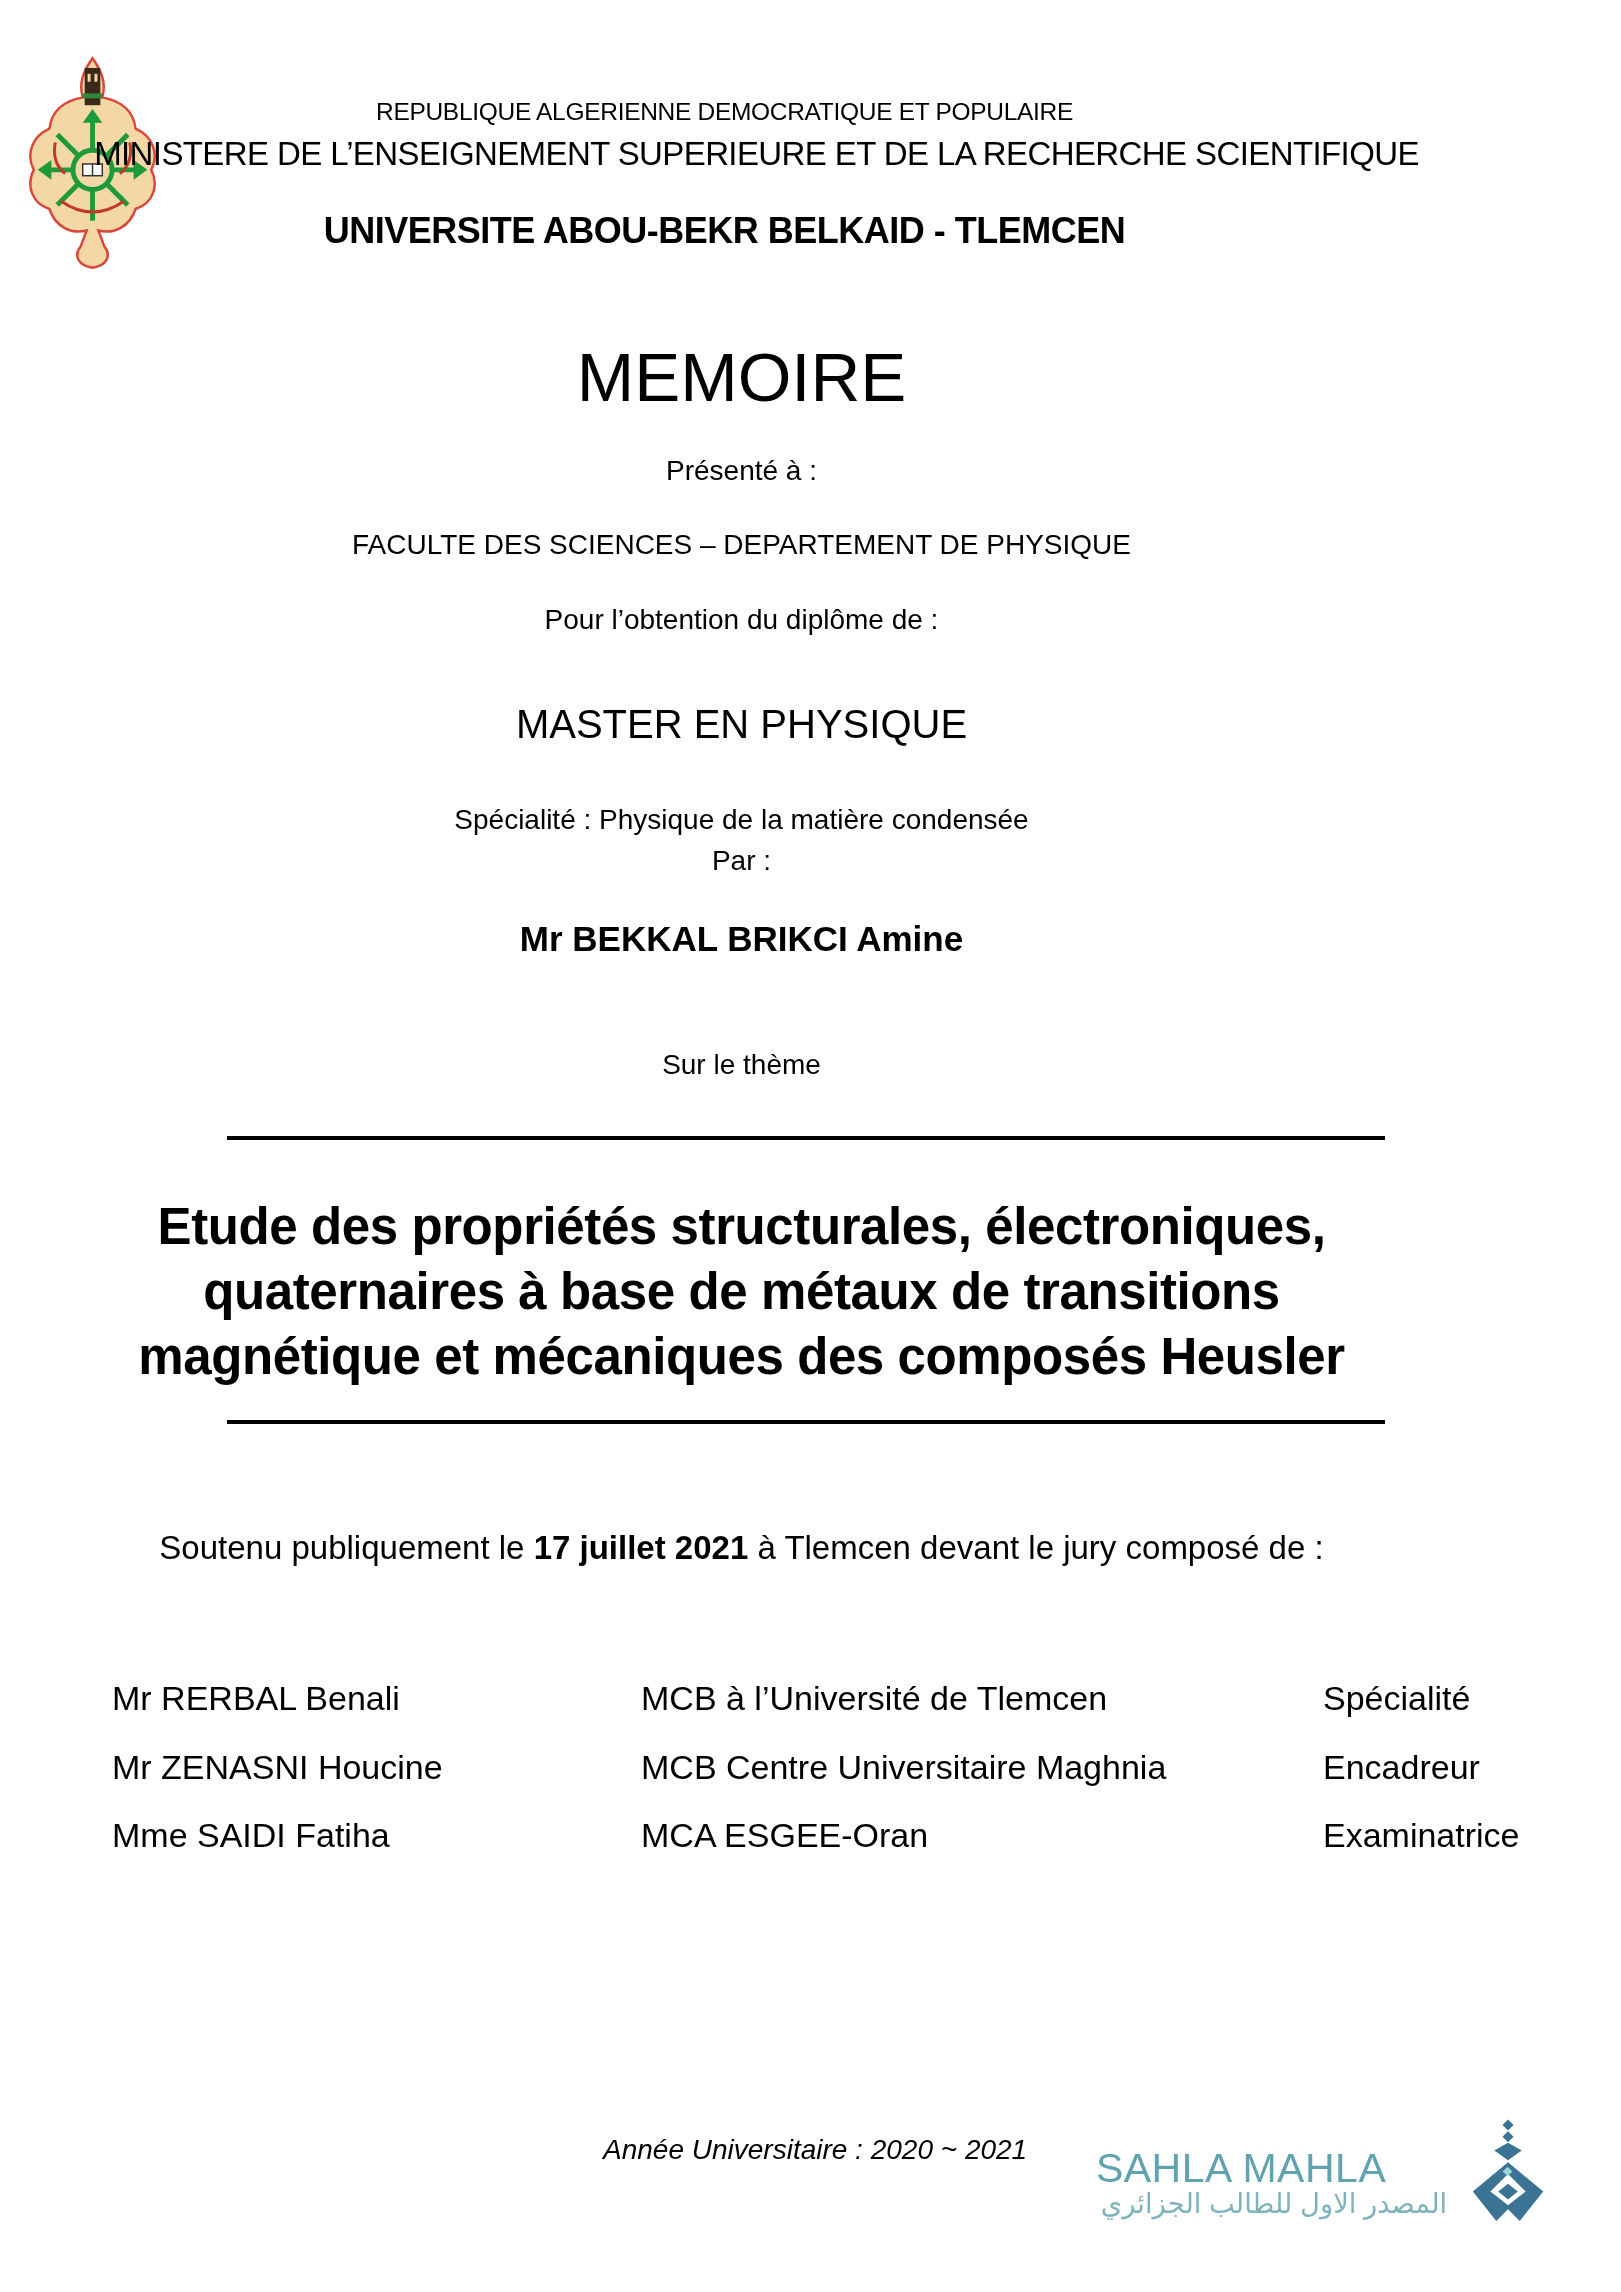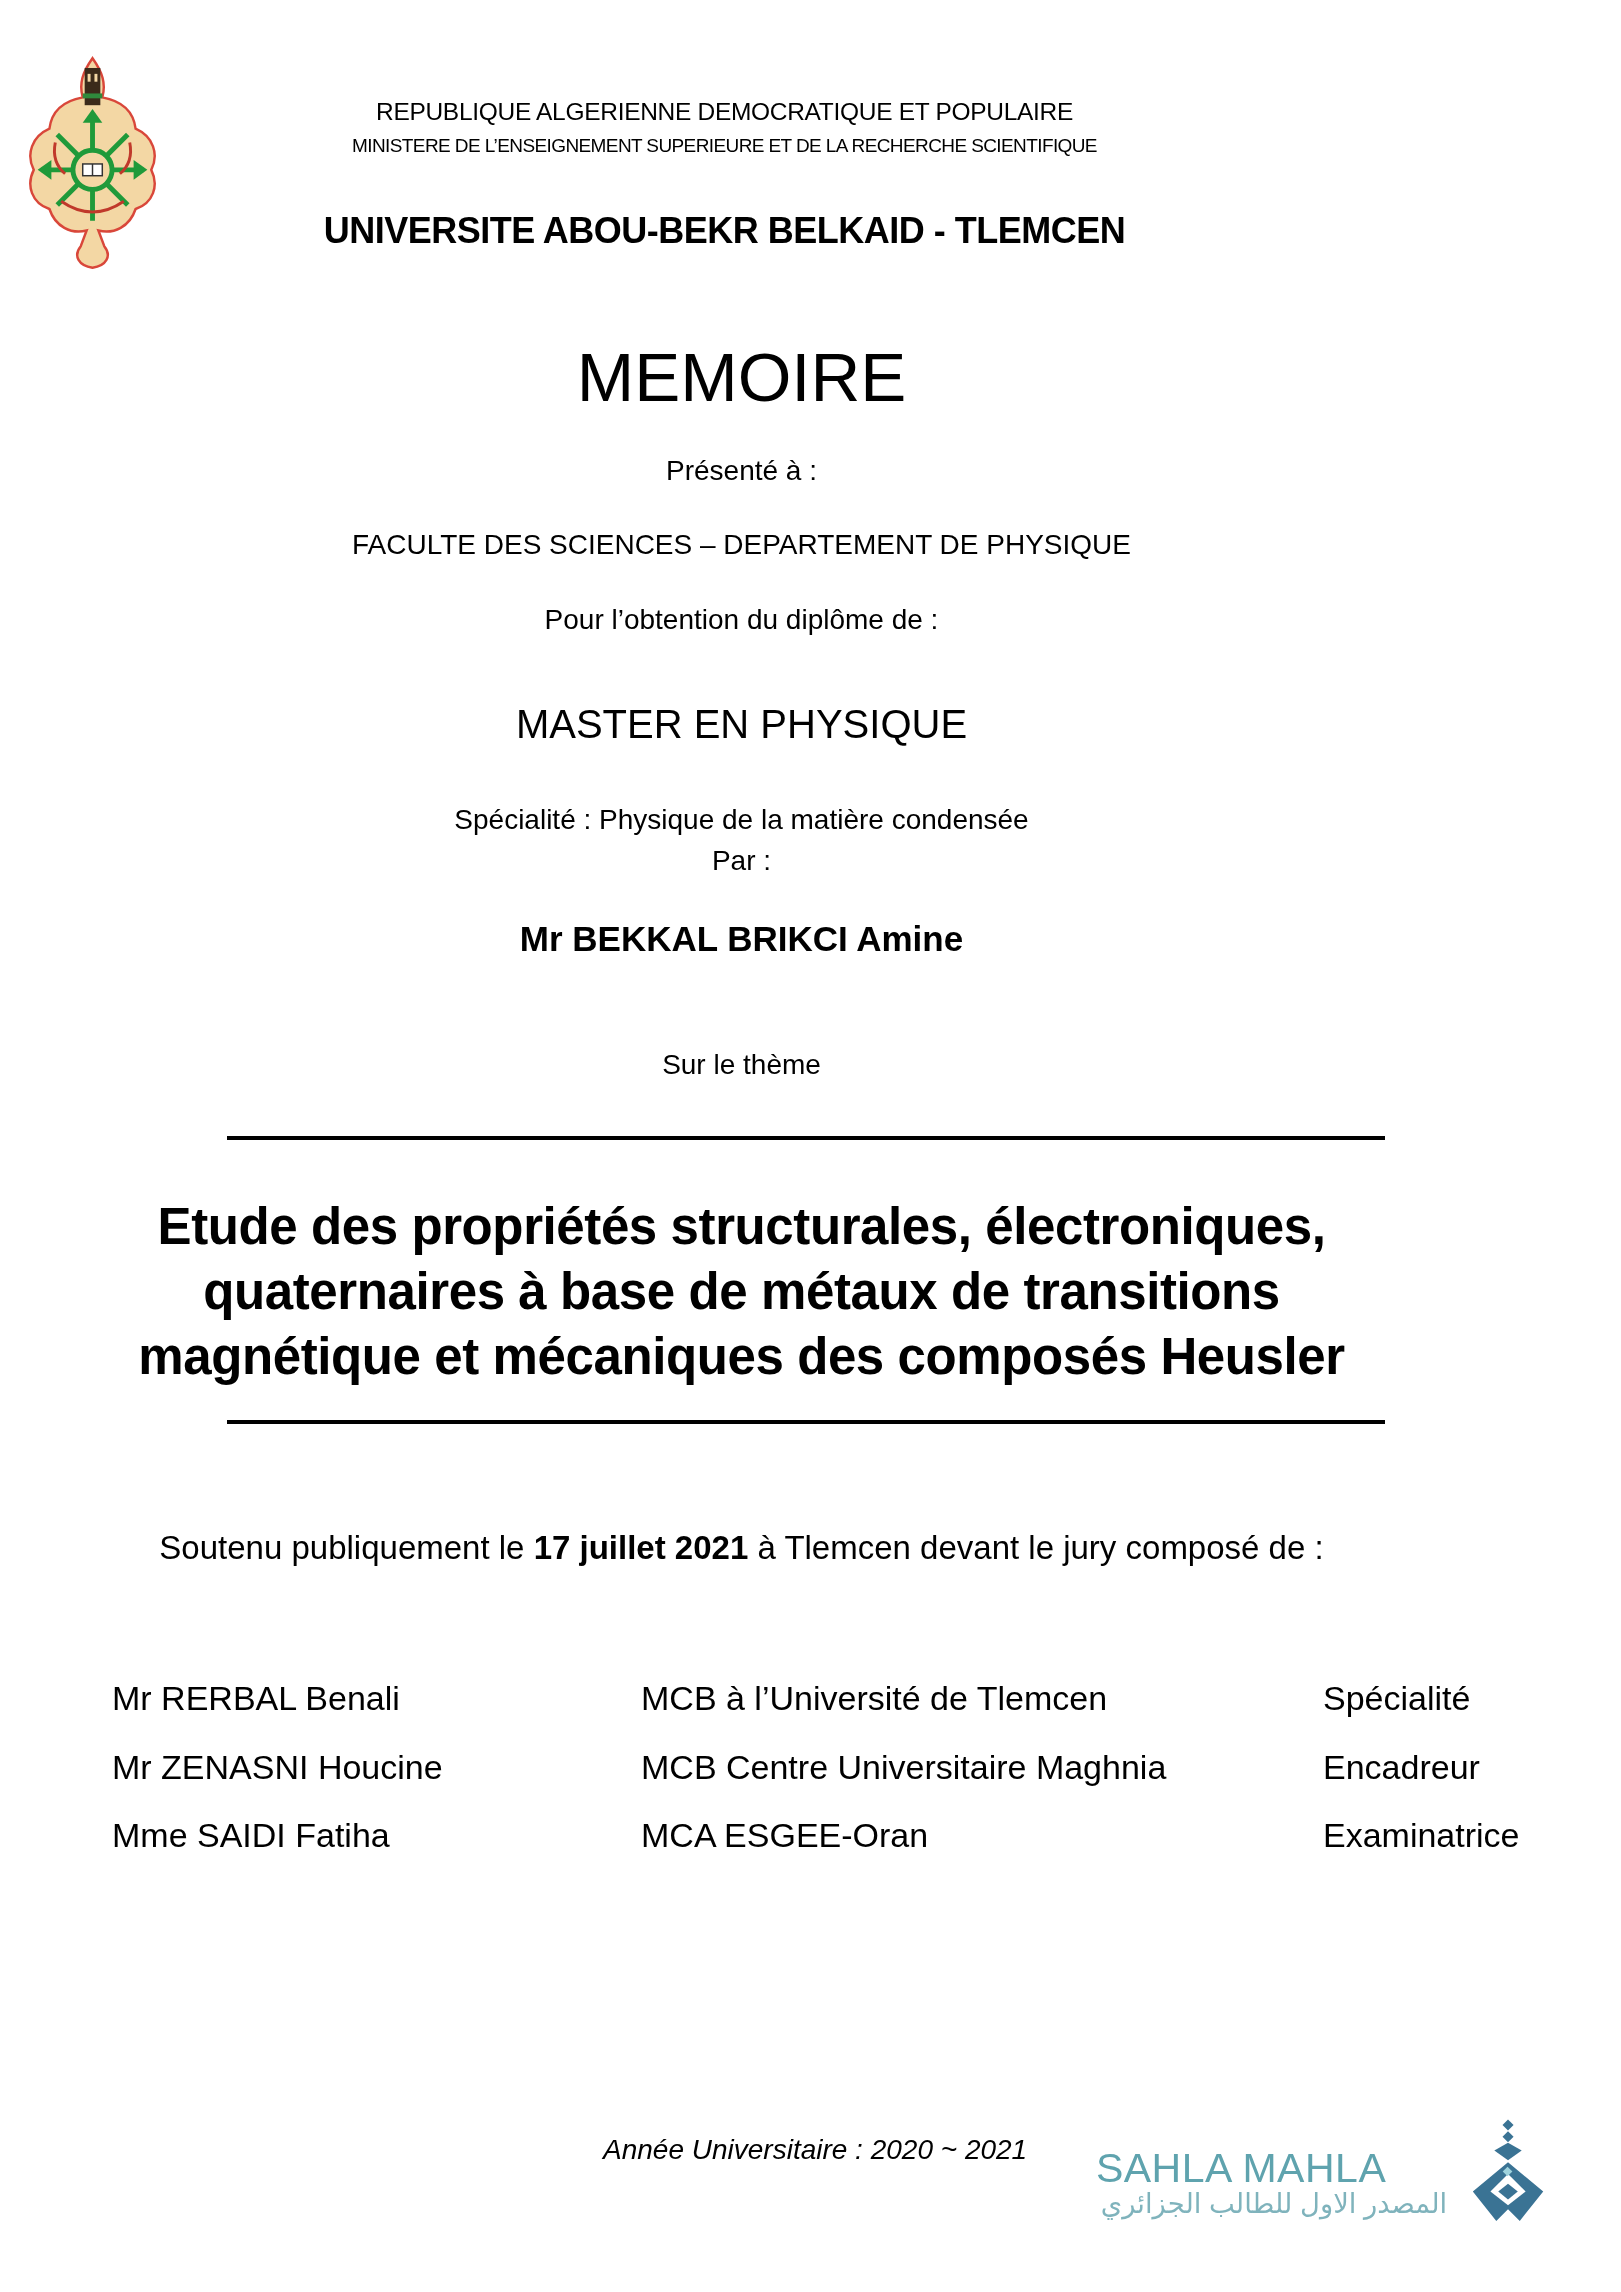--- a/index.html
+++ b/index.html
@@ -3,21 +3,21 @@
 <meta charset="utf-8">
 <style>
   html, body { margin: 0; padding: 0; background: #ffffff; }
   body { width: 1621px; height: 2293px; position: relative; overflow: hidden; color: #000; }
   .abs { position: absolute; }
   .center { left: 0; width: 1449px; text-align: center; }
   .serif { font-family: Liberation Sans, sans-serif; padding-left: 17px; }
   .sans { font-family: "Liberation Sans", "DejaVu Sans", sans-serif; }
 
   .hdr1 { top: 98px; font-size: 24.5px; letter-spacing: -0.3px; }
-  .hdr2 { top: 135px; font-size: 19px; letter-spacing: -0.6px; }
+  .hdr2 { top: 135px; font-size: 33px; letter-spacing: -0.6px; margin-left: 32px; }
   .univ { top: 210px; font-size: 36px; font-weight: bold; letter-spacing: -0.5px; }
 
   .memoire { top: 338px; font-size: 69px; }
   .presente { top: 455px; font-size: 28px; }
   .faculte { top: 529px; font-size: 28px; }
   .pour { top: 604px; font-size: 28px; }
   .master { top: 678px; font-size: 40px; margin-top: 24px; }
   .specialite { top: 804px; font-size: 28px; }
   .par { top: 845px; font-size: 28px; }
   .auteur { top: 919px; font-size: 35px; font-weight: bold; }

